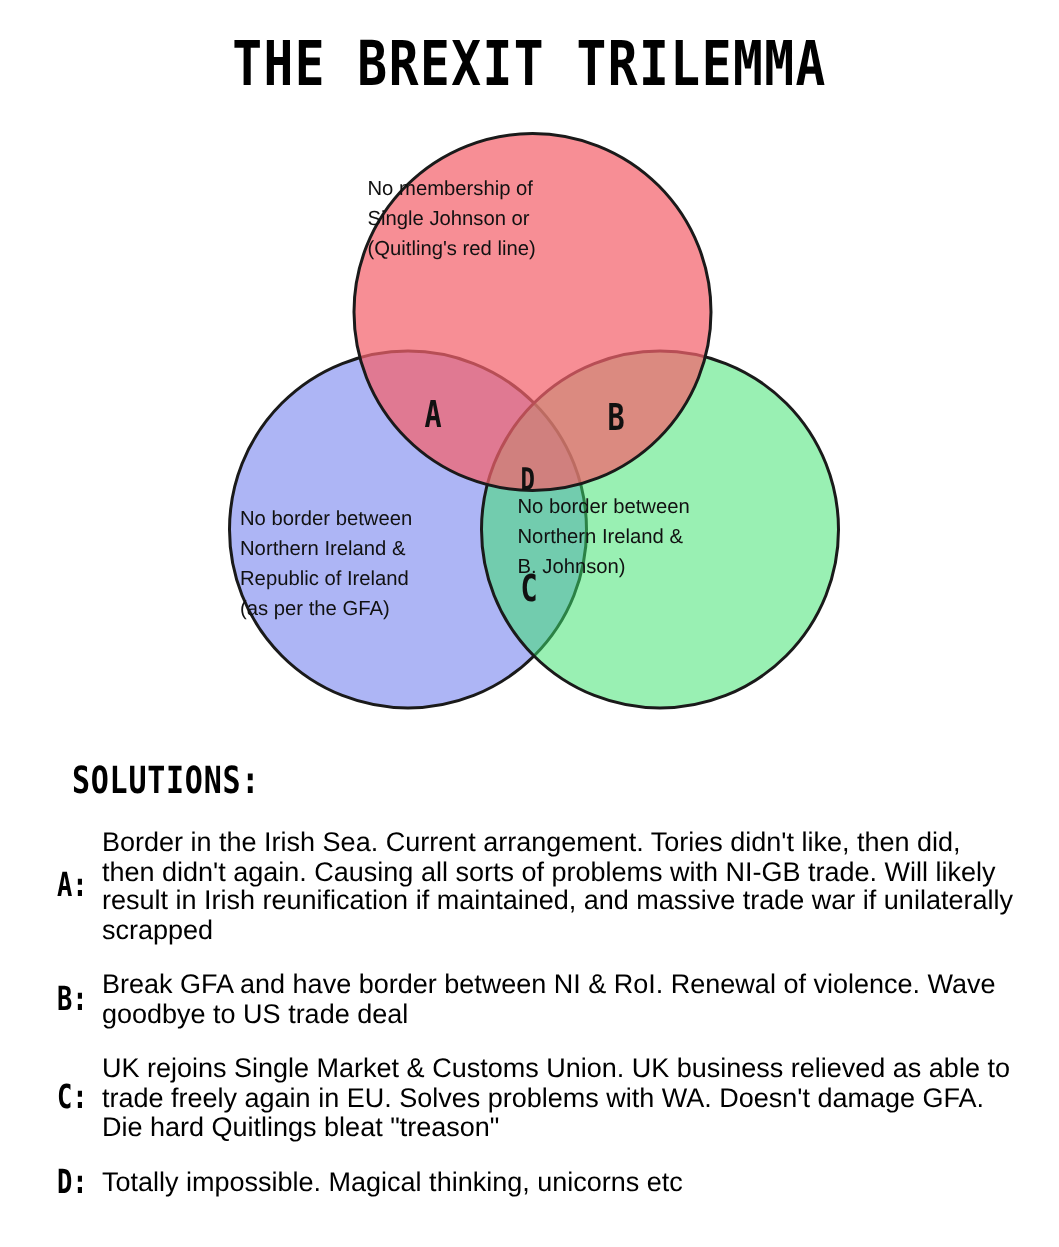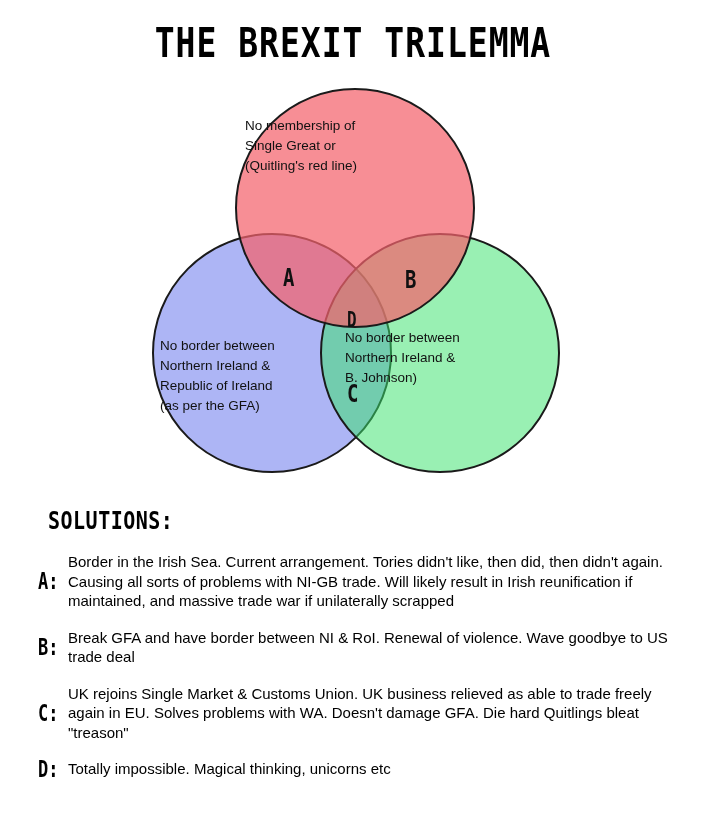--- a/index.html
+++ b/index.html
@@ -112,39 +112,39 @@
   .sol-key {
     font-family: "DejaVu Sans Mono", monospace;
     font-weight: bold;
     font-size: 17px;
     width: 30px;
     flex: 0 0 30px;
     transform: scaleY(1.3);
     text-align: left;
   }
   .sol-text {
-    font-size: 15px;
+    font-size: 18px;
     line-height: 19.5px;
     flex: 1;
   }
 </style>
 </head>
 <body>
 
 <div class="title">THE BREXIT TRILEMMA</div>
 
 <div class="venn">
 
   <div class="circle circle-left"></div>
   <div class="circle circle-right"></div>
   <div class="circle circle-top"></div>
 
   <div class="clabel clabel-top">
     <div>No membership of</div>
-    <div>Single Great or</div>
+    <div>Single Johnson or</div>
     <div>(Quitling's red line)</div>
   </div>
 
   <div class="clabel clabel-left">
     <div>No border between</div>
     <div>Northern Ireland &amp;</div>
     <div>Republic of Ireland</div>
     <div>(as per the GFA)</div>
   </div>
 

